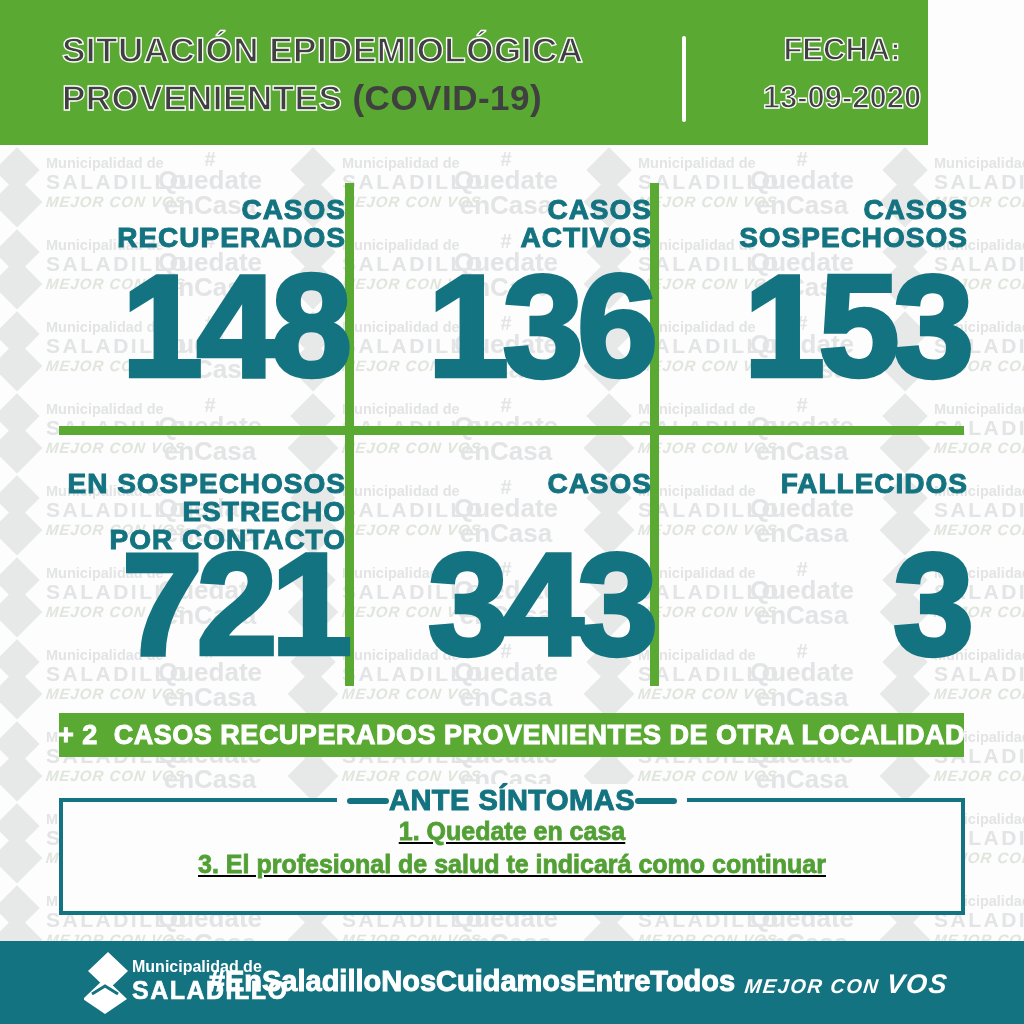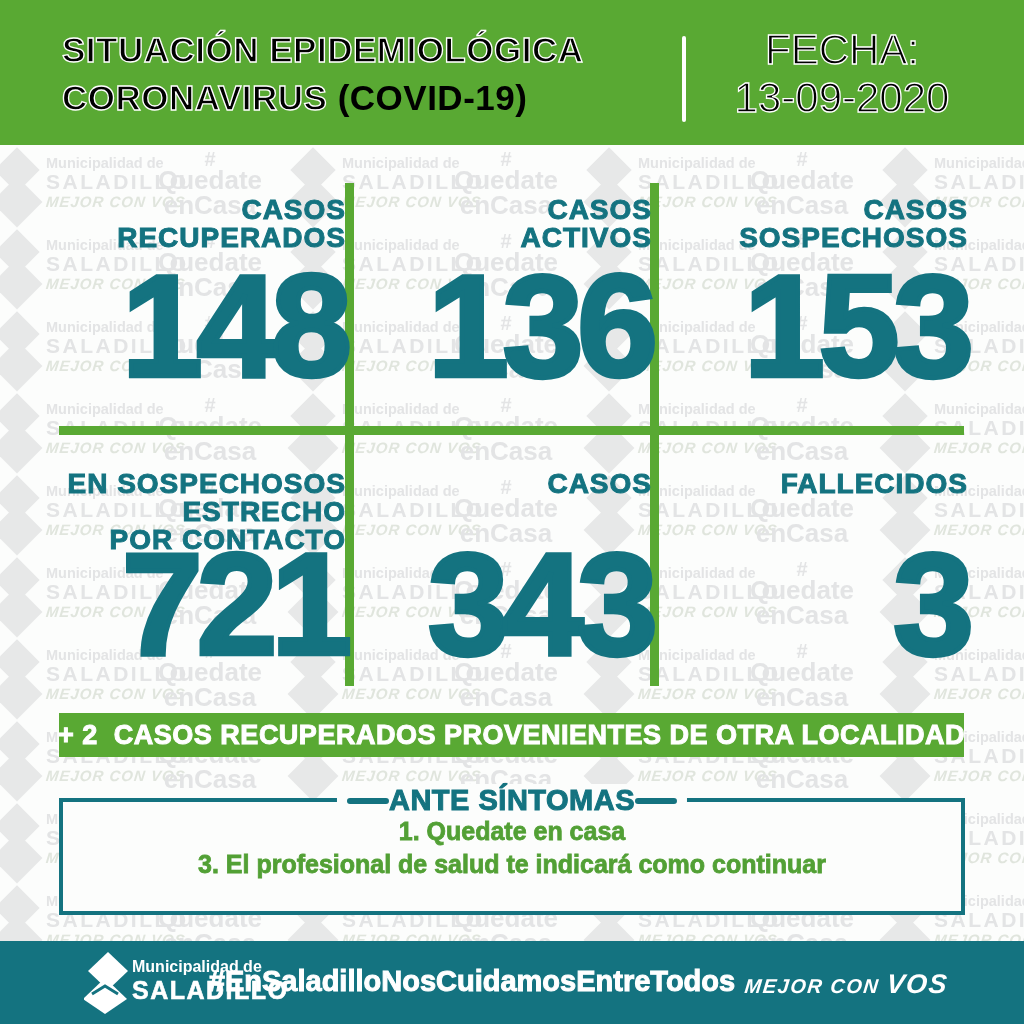--- a/index.html
+++ b/index.html
@@ -21,27 +21,27 @@
   .wm-muni{position:absolute;left:54px;top:6px;white-space:nowrap;}
   .wm-muni .wm-l1{font-size:14.5px;font-weight:bold;line-height:15px;}
   .wm-muni .wm-l2{font-size:21px;font-weight:bold;letter-spacing:2.5px;line-height:21px;}
   .wm-muni .wm-l3{font-size:15px;font-weight:bold;font-style:italic;line-height:19px;letter-spacing:1px;color:#e0e5dd;transform:skewX(-6deg);}
   .wm-stay{position:absolute;left:162px;top:0;width:112px;text-align:center;white-space:nowrap;}
   .wm-stay .wm-hash{font-size:20px;font-weight:bold;line-height:18px;}
   .wm-stay .wm-q{font-size:26px;font-weight:bold;line-height:25px;}
   .wm-stay .wm-c{font-size:26px;font-weight:bold;line-height:25px;}
 
   
-  .topbar{position:absolute;left:0;top:0;width:1024px;height:145px;background:var(--green);z-index:2;color:#000000;}
+  .topbar{position:absolute;left:0;top:0;width:928px;height:145px;background:var(--green);z-index:2;color:#404040;}
   .title{position:absolute;left:62px;top:26px;}
   .t1,.t2{font-size:35px;font-weight:bold;line-height:48px;-webkit-text-stroke:1.3px #fff;letter-spacing:.5px;white-space:nowrap;}
   .t2 .light{font-weight:bold;-webkit-text-stroke:0;}
   .vsep{position:absolute;left:682px;top:36px;width:4px;height:86px;background:#fff;border-radius:2px;}
   .date-block{position:absolute;left:692px;top:26px;width:300px;text-align:center;}
-  .date-block div{font-size:42px;font-weight:normal;line-height:48px;-webkit-text-stroke:1.3px #fff;white-space:nowrap;}
+  .date-block div{font-size:31px;font-weight:bold;line-height:48px;-webkit-text-stroke:1.3px #fff;white-space:nowrap;}
 
   
   .stats{position:absolute;inset:0;z-index:1;}
   .divider{position:absolute;background:var(--green);}
   .div-v1{left:345px;top:183px;width:9px;height:503px;}
   .div-v2{left:650px;top:183px;width:9px;height:503px;}
   .div-h1{left:59px;top:426px;width:905px;height:9px;}
   .cell{position:absolute;text-align:right;color:var(--teal);}
   .cell.c1{left:32px;width:314px;}
   .cell.c2{left:352px;width:300px;}
@@ -58,21 +58,21 @@
           display:flex;align-items:center;justify-content:center;}
   .banner-text{color:#fff;font-size:27px;font-weight:bold;-webkit-text-stroke:1px #fff;white-space:pre;letter-spacing:.5px;}
 
   
   .symptoms{position:absolute;left:59px;top:798px;width:906px;height:117px;background:var(--bg);
             border:4px solid var(--teal);z-index:2;text-align:center;}
   .legend{position:absolute;left:50%;top:-18px;transform:translateX(-50%);background:var(--bg);
           display:inline-flex;align-items:center;gap:0;padding:0 10px;white-space:nowrap;}
   .legend .dash{width:42px;height:6px;background:var(--teal);border-radius:3px;}
   .legend .legend-text{color:var(--teal);font-size:29px;font-weight:bold;-webkit-text-stroke:1px var(--teal);letter-spacing:.5px;}
-  .symptom-list{padding-top:13px;}
+  .symptom-list{padding-top:13px;text-decoration:underline;}
   .symptom-item{color:var(--item_green);font-size:25px;font-weight:bold;line-height:33px;-webkit-text-stroke:.8px var(--item_green);white-space:nowrap;}
 
   
   .footer{position:absolute;left:0;top:941px;width:1024px;height:83px;background:var(--teal);z-index:3;color:#fff;}
   .footer-logo{position:absolute;left:84px;top:11px;}
   .org{position:absolute;left:132px;top:17px;white-space:nowrap;}
   .org-l1{font-size:16px;font-weight:bold;line-height:18px;}
   .org-l2{font-size:25px;font-weight:bold;letter-spacing:1.5px;line-height:28px;-webkit-text-stroke:.6px #fff;}
   .hashtag{position:absolute;left:0;top:24px;width:944px;text-align:center;font-size:29px;font-weight:bold;-webkit-text-stroke:1px #fff;}
   .slogan{position:absolute;right:76px;top:28px;font-size:20px;font-weight:bold;font-style:italic;letter-spacing:1.5px;transform:skewX(-6deg);white-space:nowrap;}
@@ -682,21 +682,21 @@
       <div class="wm-l2">SALADILLO</div>
       <div class="wm-l3">MEJOR CON VOS</div>
     </div>
 
   </div>
     </div>
 
   <header class="topbar">
     <div class="title">
       <div class="t1">SITUACIÓN EPIDEMIOLÓGICA</div>
-      <div class="t2"><span class="strong">CORONAVIRUS</span><span class="light"> (COVID-19)</span></div>
+      <div class="t2"><span class="strong">PROVENIENTES</span><span class="light"> (COVID-19)</span></div>
     </div>
     <div class="vsep"></div>
     <div class="date-block">
       <div>FECHA:</div>
       <div>13-09-2020</div>
     </div>
   </header>
 
   <section class="stats">
     <div class="divider div-v1"></div>

